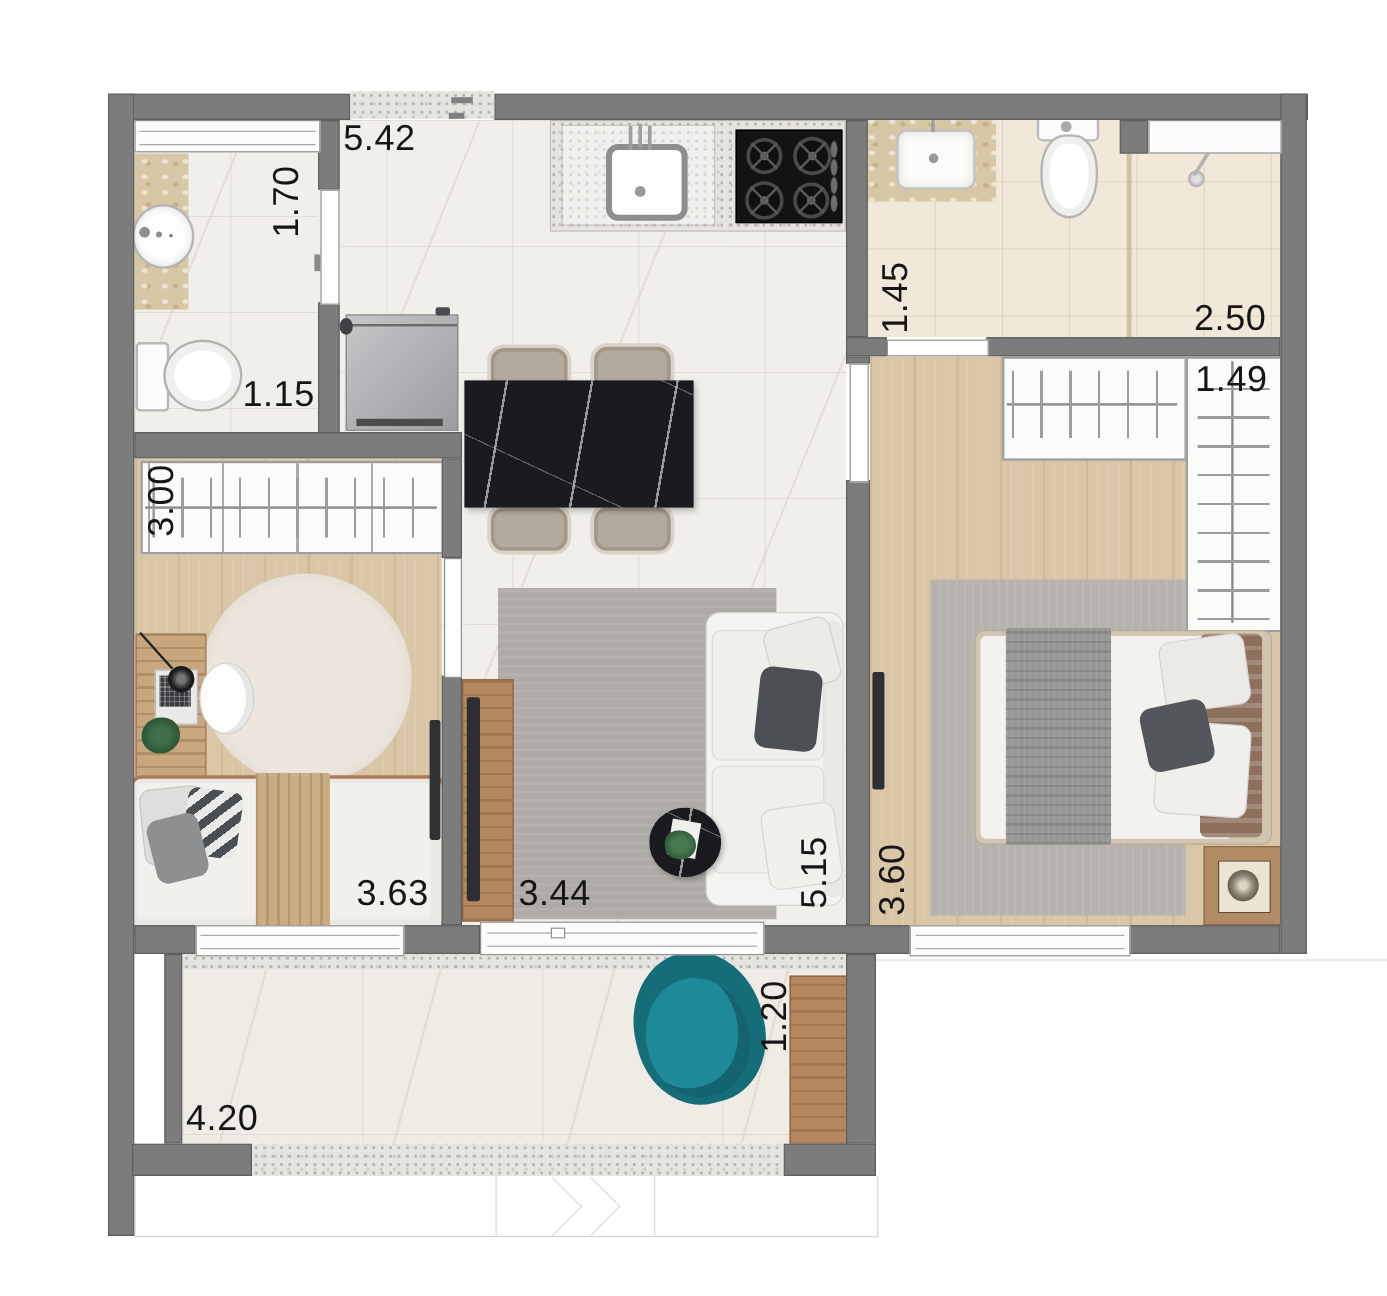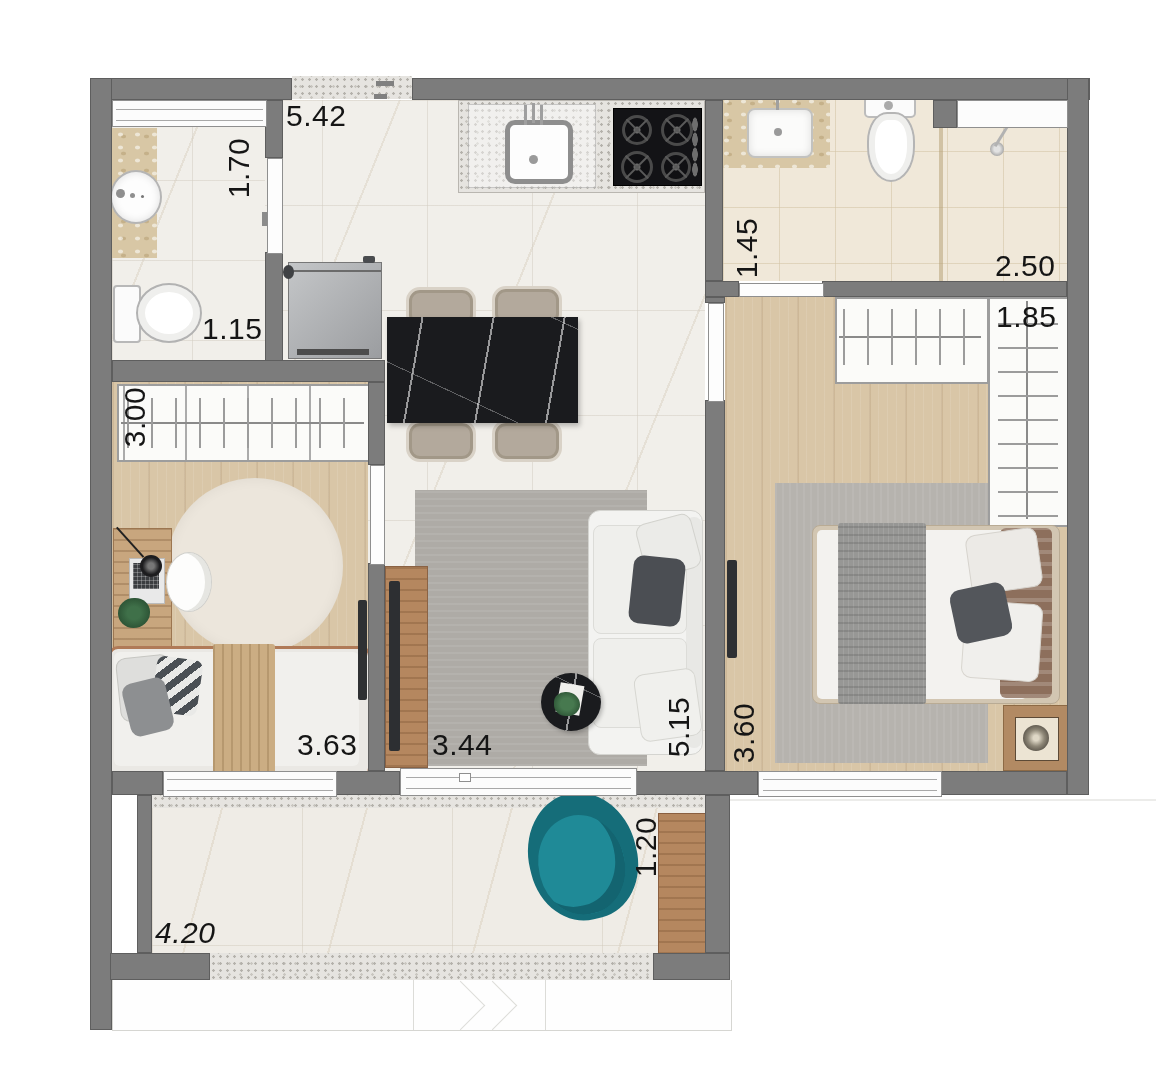--- a/index.html
+++ b/index.html
@@ -246,22 +246,22 @@
   </div>
   <div class="win" style="left:758px;top:771px;width:182px;height:24px;">
       <div class="win-lines"></div>
     </div>
 
   <div class="dim" style="left:286px;top:99px;">5.42</div>
   <div class="dim vdim" style="left:199px;top:151px;">1.70</div>
   <div class="dim" style="left:202px;top:312px;">1.15</div>
   <div class="dim vdim" style="left:707px;top:231px;">1.45</div>
   <div class="dim" style="left:995px;top:249px;">2.50</div>
-  <div class="dim" style="left:996px;top:300px;">1.85</div>
+  <div class="dim" style="left:996px;top:300px;">1.49</div>
   <div class="dim vdim" style="left:95px;top:400px;">3.00</div>
   <div class="dim" style="left:297px;top:728px;">3.63</div>
   <div class="dim" style="left:432px;top:728px;">3.44</div>
   <div class="dim vdim" style="left:639px;top:710px;">5.15</div>
   <div class="dim vdim" style="left:704px;top:716px;">3.60</div>
   <div class="dim vdim" style="left:606px;top:830px;">1.20</div>
-  <div class="dim" style="left:155px;top:916px;font-style:italic;">4.20</div>
+  <div class="dim" style="left:155px;top:916px;">4.20</div>
 
 </div>
 
 </body></html>

